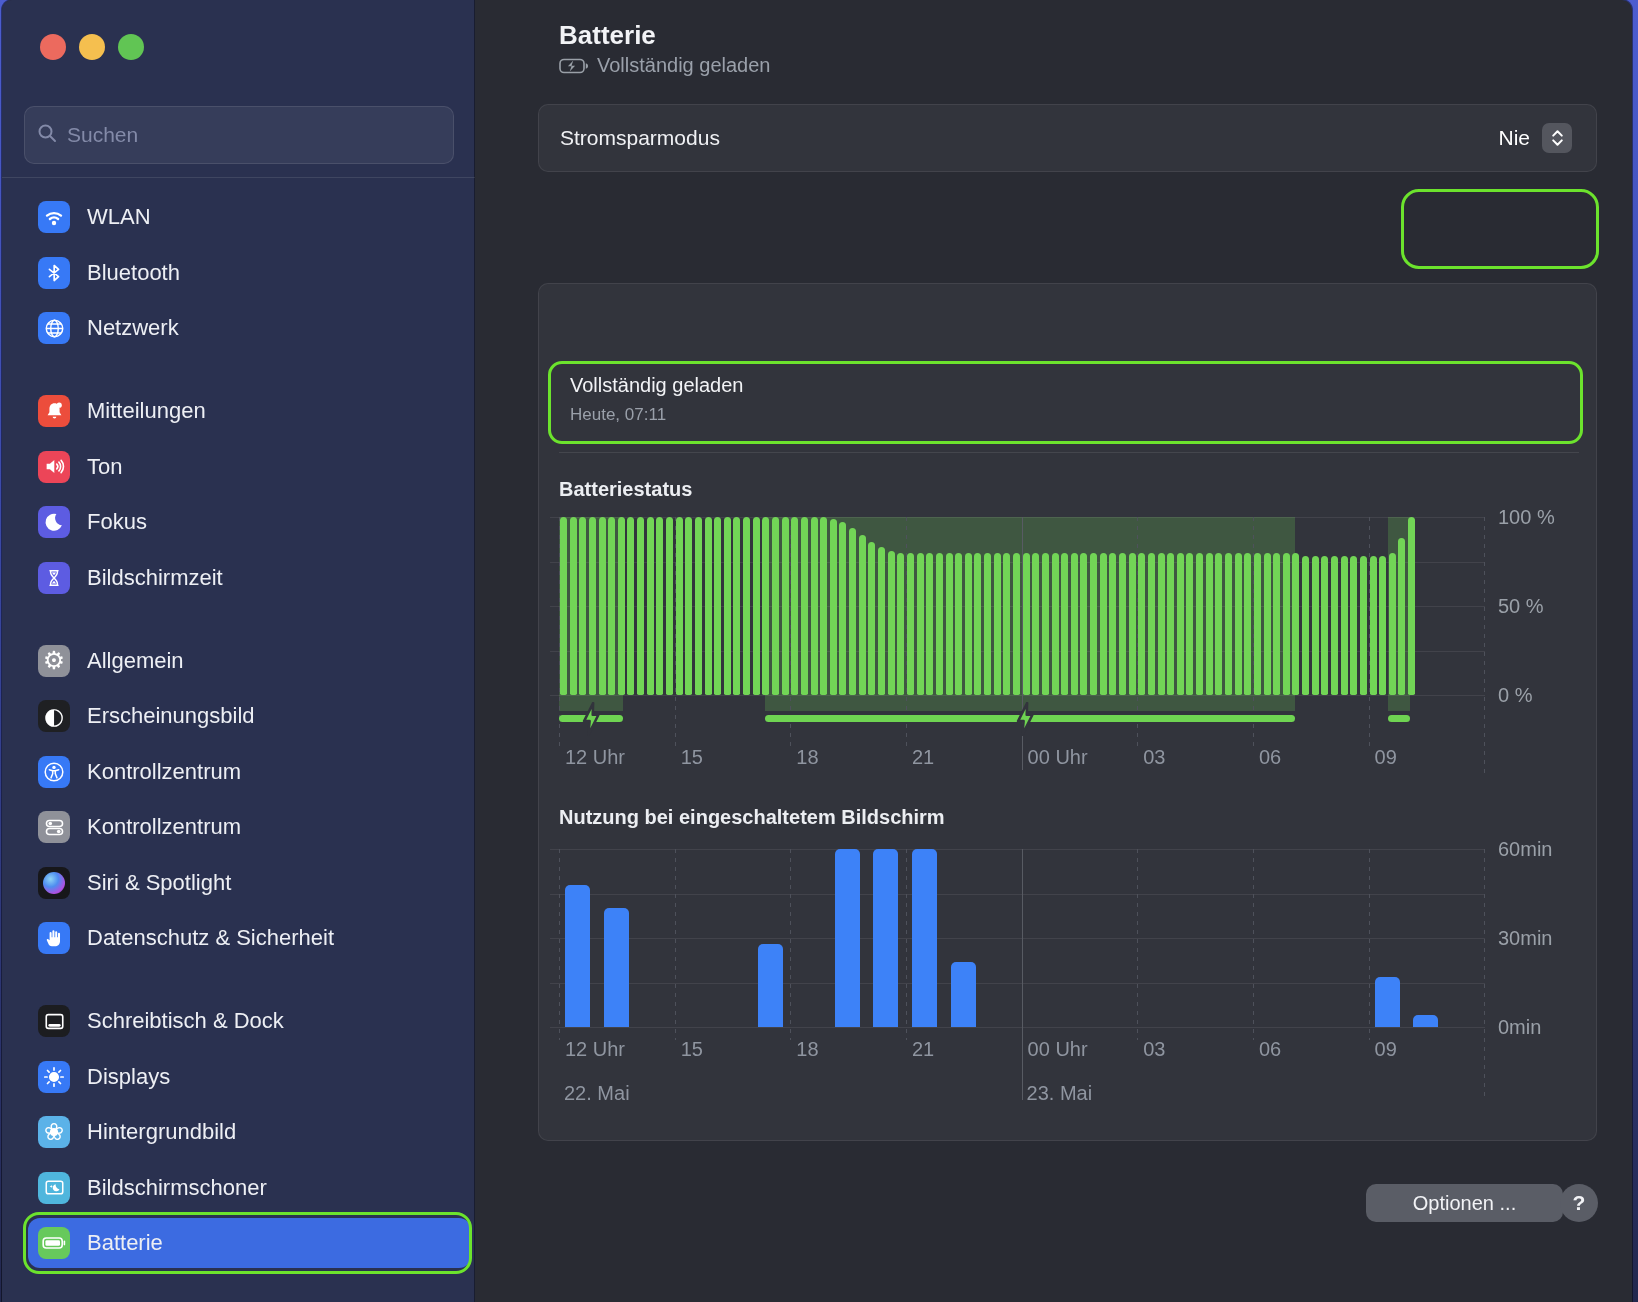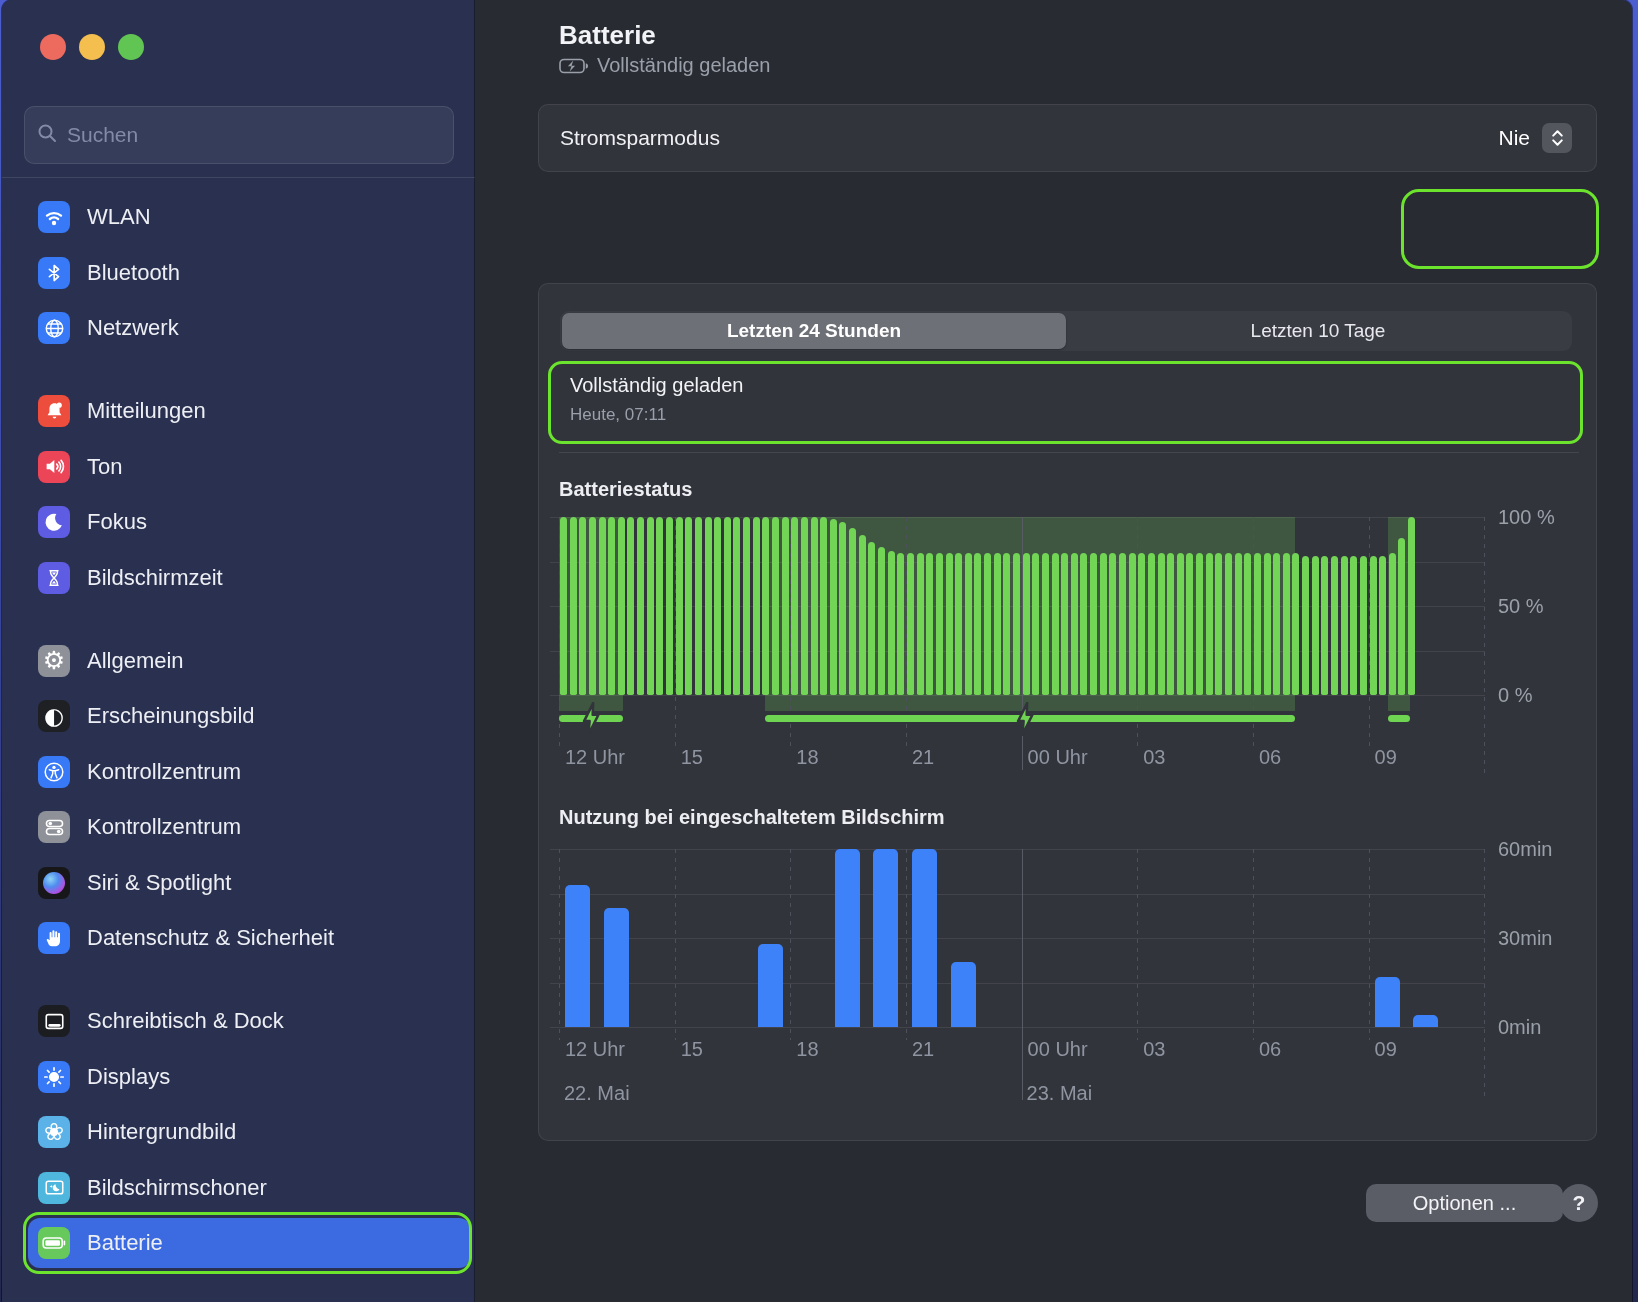--- a/index.html
+++ b/index.html
@@ -281,24 +281,20 @@
               <path d="M2.2 11.4l4.3 4.4 4.3-4.4" fill="none" stroke="#fff" stroke-width="2" stroke-linecap="round" stroke-linejoin="round"></path>
             </svg>
         </span>
       </span>
     </div>
 
     <div class="hl" style="left:925px;top:189px;width:198px;height:80px;border-radius:18px;"></div>
 
     <div class="card" style="left:62px;top:283px;width:1059px;height:858px;"></div>
 
-    <div id="seg" style="left:84px;top:311px;width:1012px;height:40px;">
-      <div class="seg-btn on">Letzten 24 Stunden</div>
-      <div class="seg-btn">Letzten 10 Tage</div>
-    </div>
 
     <div class="hl" style="left:72px;top:361px;width:1035px;height:83px;border-radius:14px;">
       <div style="position:absolute;left:19px;top:10px;font-size:20px;color:#f2f3f6;">Vollständig geladen</div>
       <div style="position:absolute;left:19px;top:41px;font-size:17px;color:#9aa0aa;">Heute, 07:11</div>
     </div>
 
     <div class="divider" style="left:83px;top:452px;width:1020px;"></div>
 
     <div id="battery-chart">
         <div class="shade" style="left: 83px; top: 517px; width: 64.25px; height: 194px;"></div>

